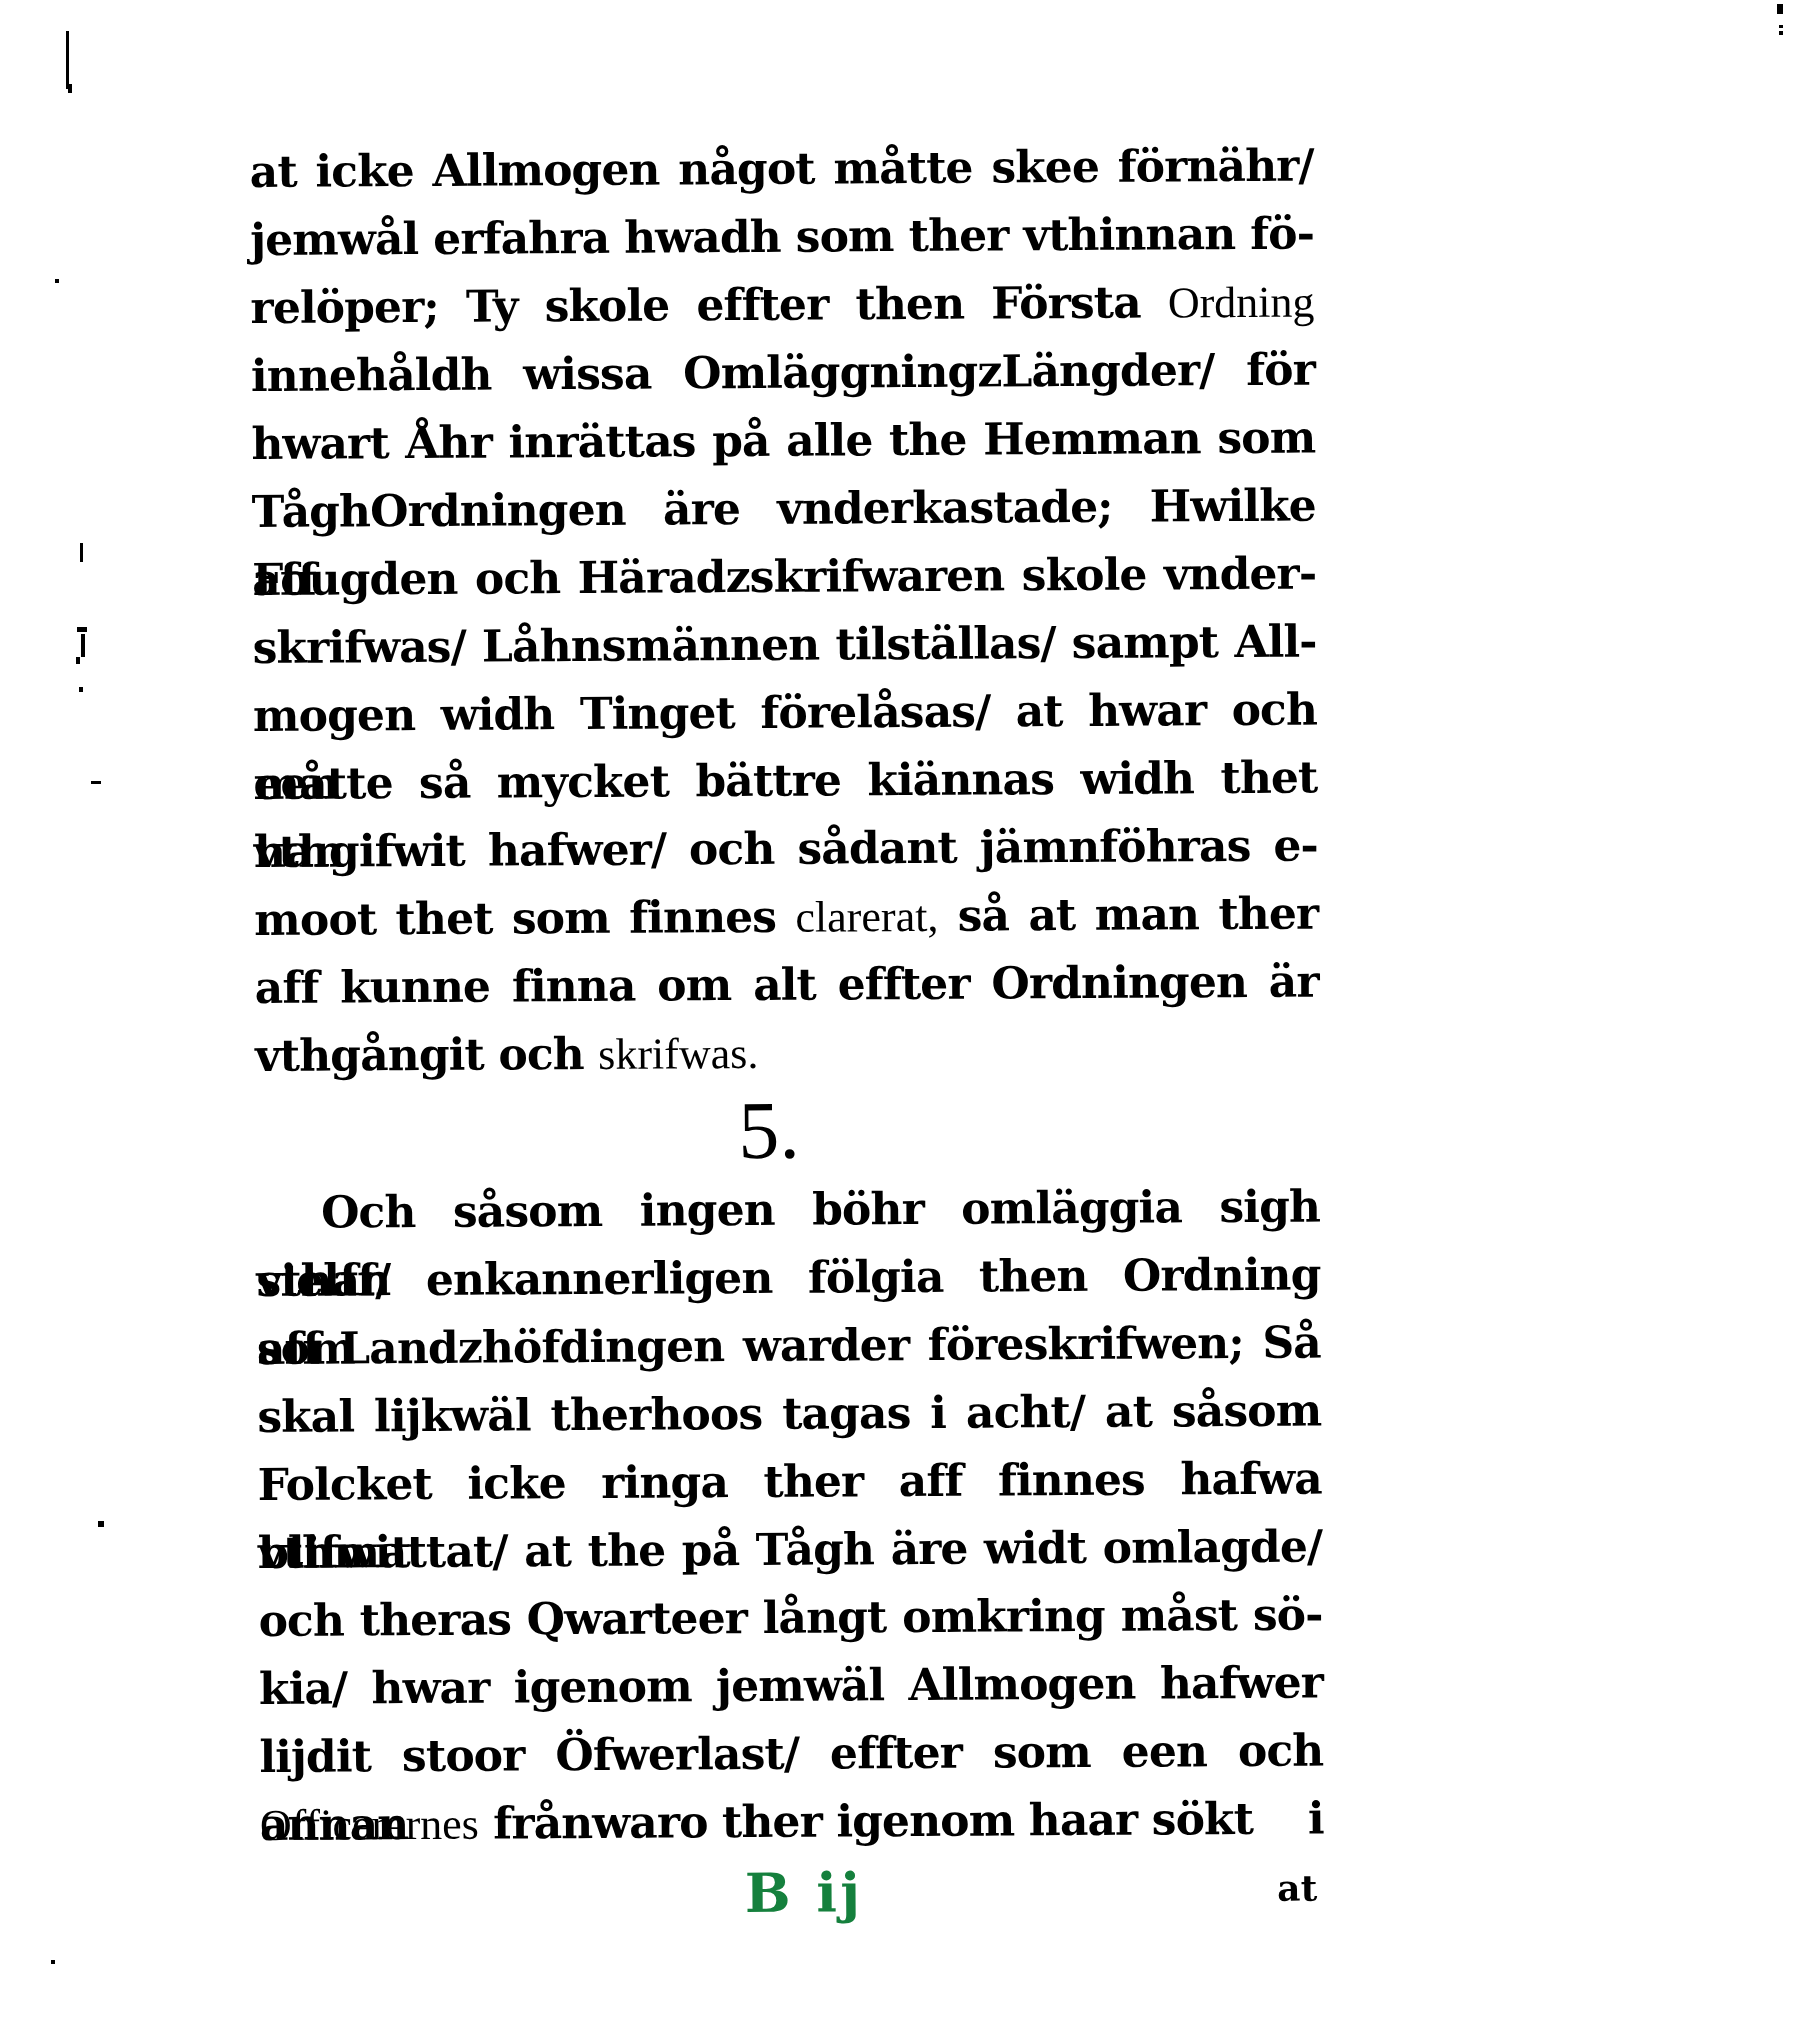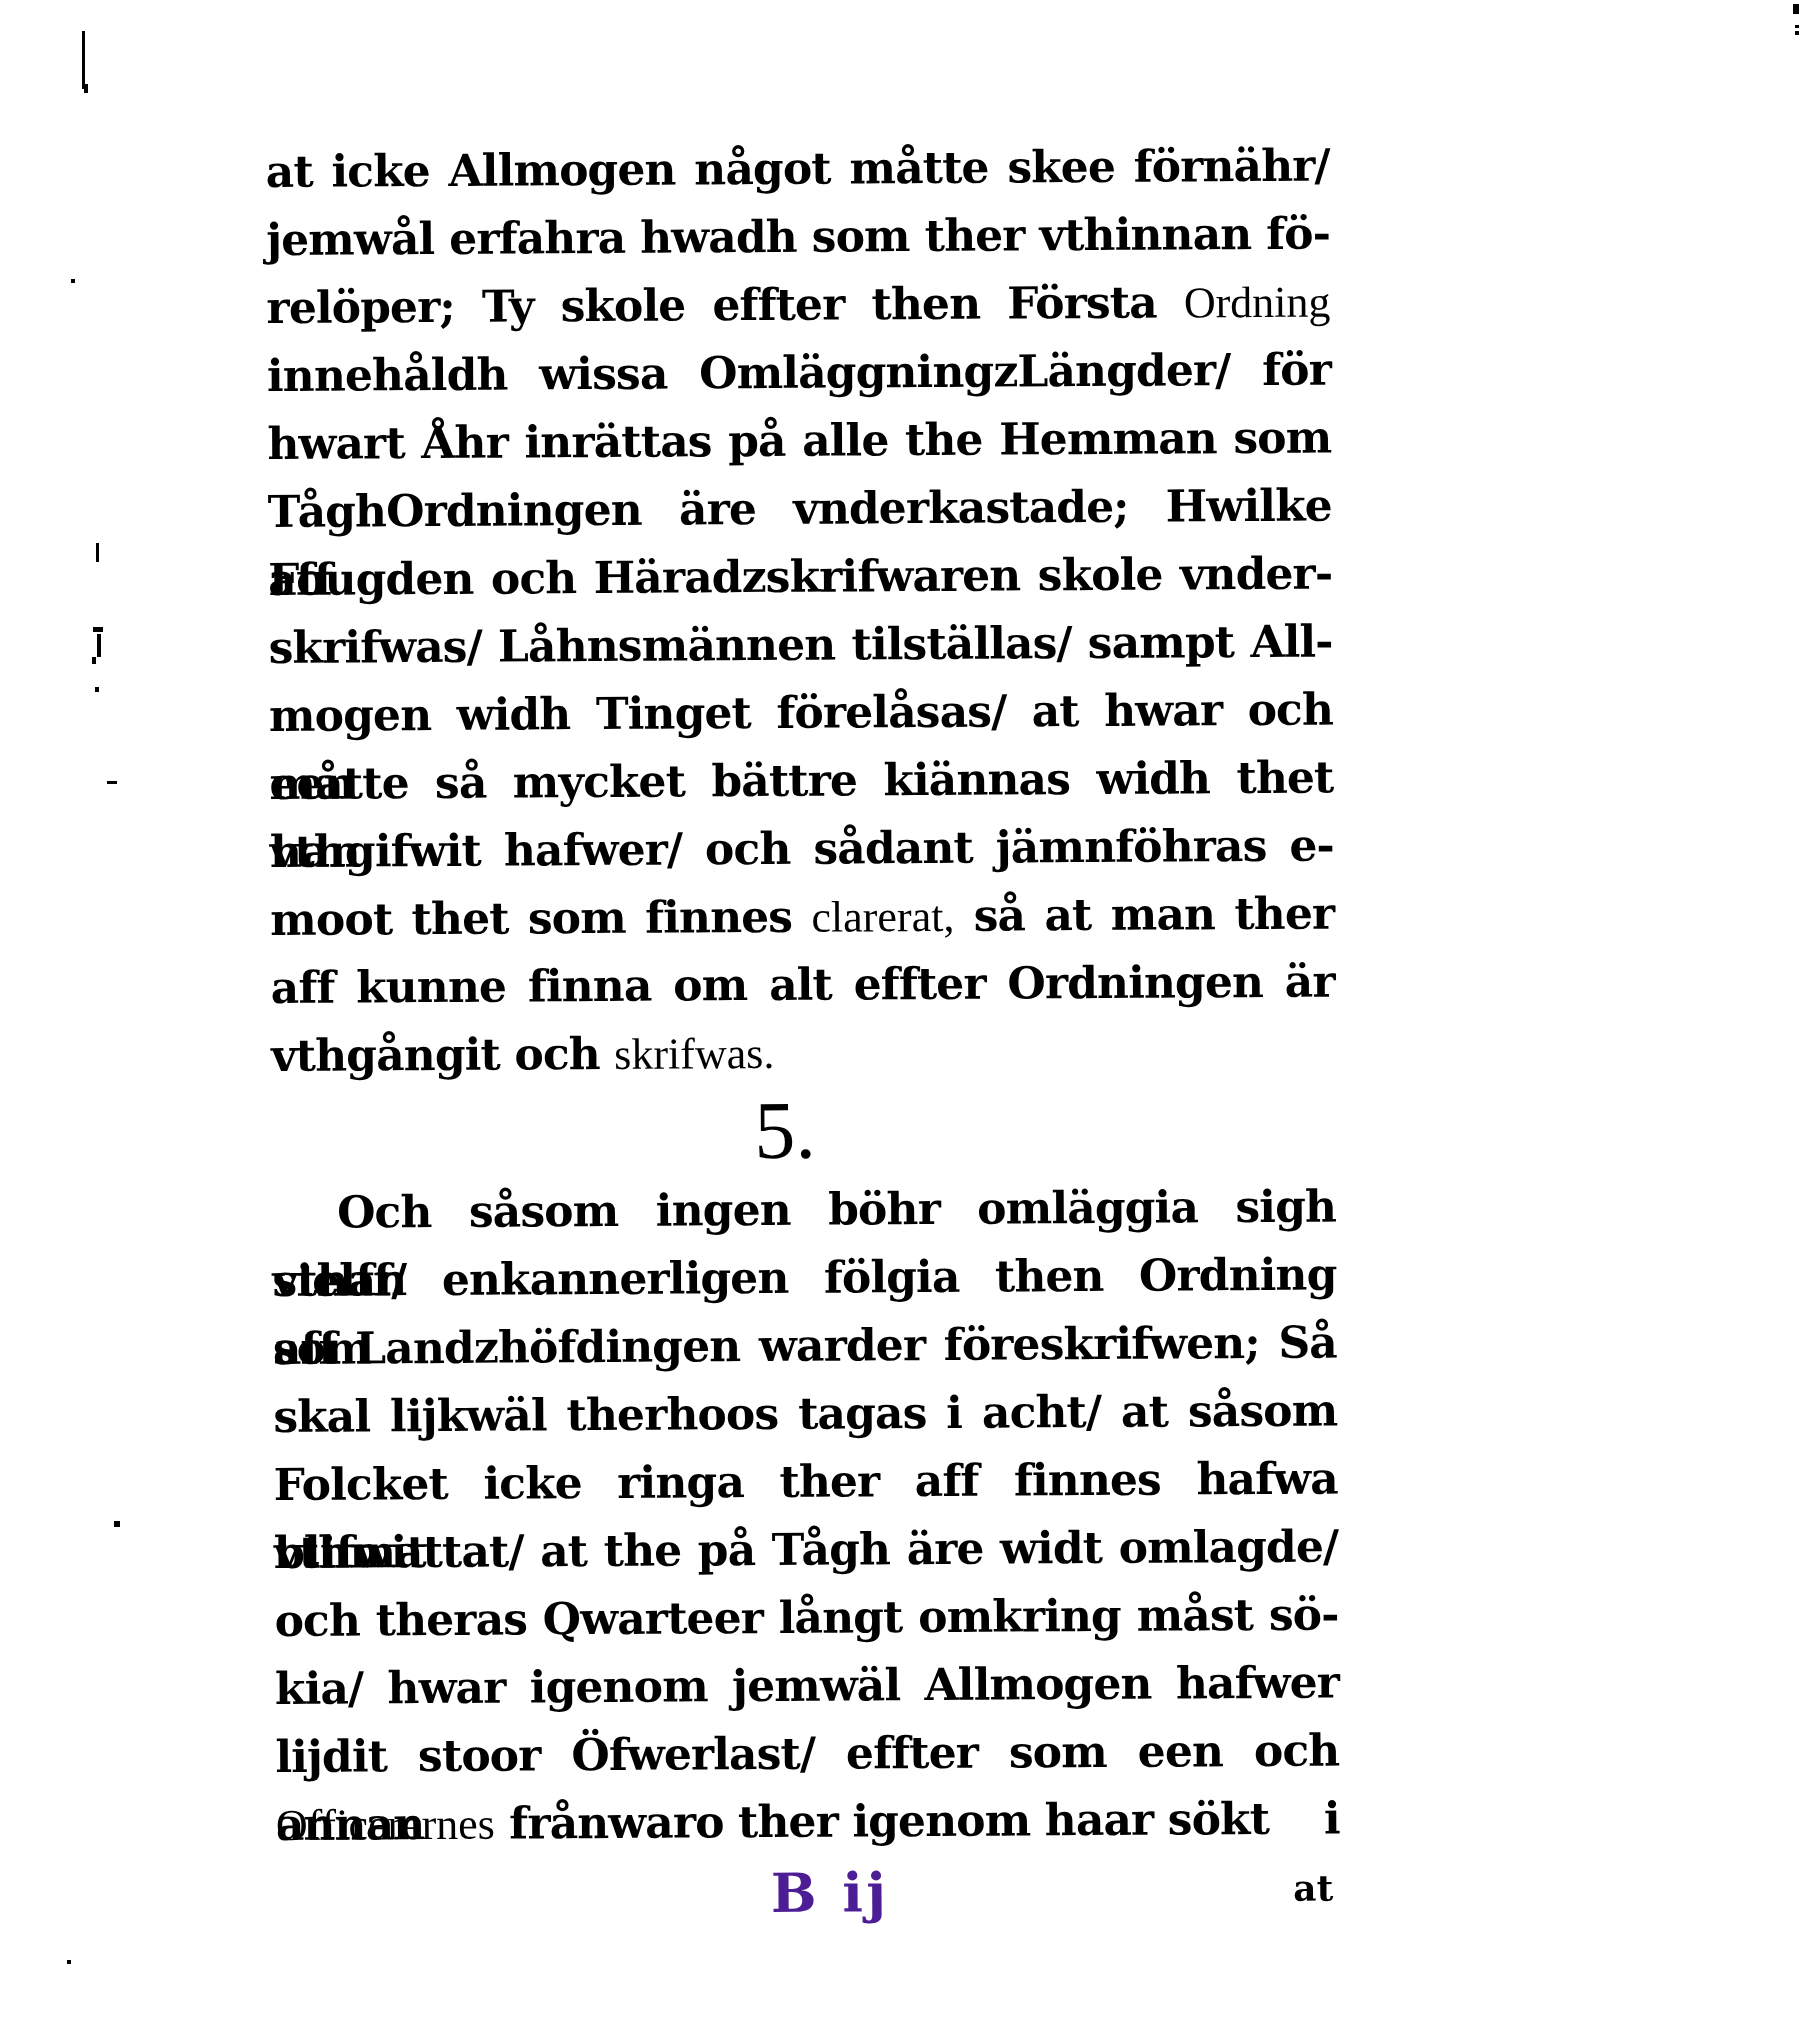--- a/index.html
+++ b/index.html
@@ -4,21 +4,21 @@
 <style>
   html, body {
     margin: 0; padding: 0;
     width: 1810px; height: 2040px;
     background: #ffffff;
     overflow: hidden;
     position: relative;
   }
   .page {
     position: absolute;
-    left: 16px; top: 0;
+    left: 0; top: 0;
     width: 1722px; height: 2040px;
     background: #ffffff;
   }
   .text-block {
     position: absolute;
     left: 255px;
     top: 138px;
     width: 1064px;
     transform: rotate(-0.35deg);
     transform-origin: 0 50%;
@@ -56,27 +56,27 @@
   }
   .footer-row {
     position: relative;
     height: 80px;
     margin-top: 5.2px;
   }
   .signature {
     position: absolute;
     left: 50%;
     transform: translateX(-50%);
-    margin-left: 22px;
+    margin-left: 12px;
     top: 0;
     font-family: "DejaVu Serif", serif;
     font-weight: 700;
     font-size: 54px;
     letter-spacing: 3.5px;
-    color: #4c1d95;
+    color: #15803d;
   }
   .catchword {
     position: absolute;
     right: 7px;
     top: 8.7px;
     font-family: "DejaVu Serif", serif;
     font-weight: 700;
     font-size: 36px;
     color: #000;
   }

